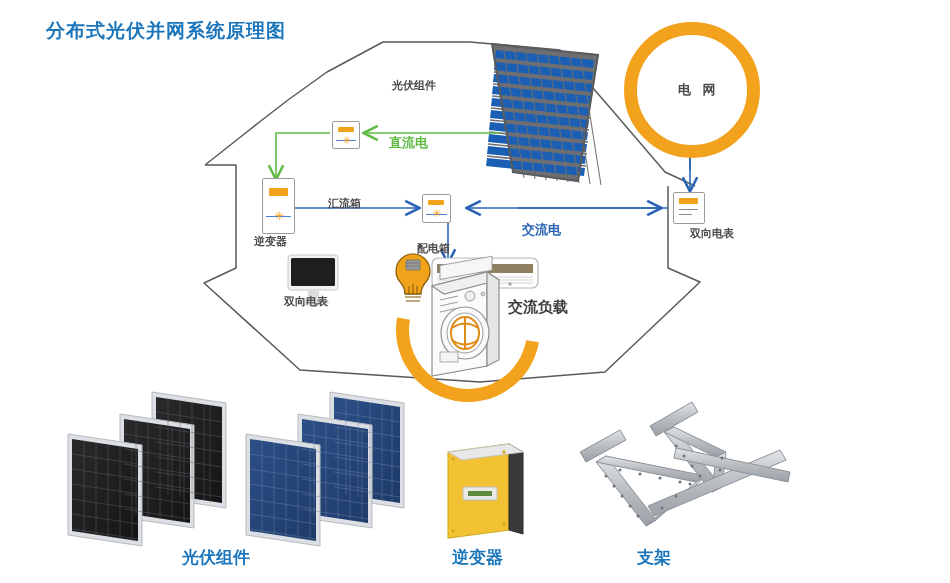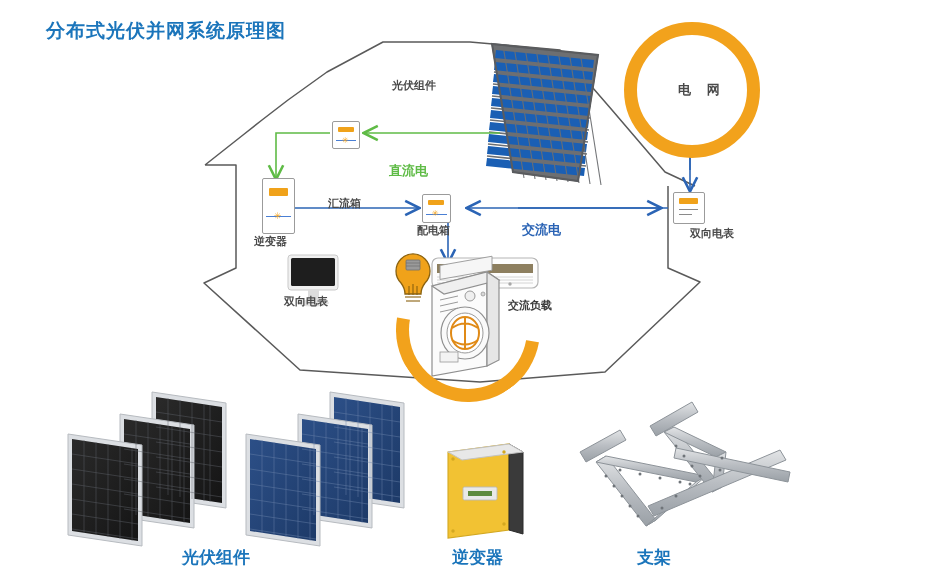--- a/index.html
+++ b/index.html
@@ -1,32 +1,32 @@
 <!DOCTYPE html>
 <html><head>
 <meta charset="utf-8">
 <style>
   html,body{margin:0;padding:0;background:#ffffff;}
   body{width:950px;height:583px;overflow:hidden;font-family:"Liberation Sans","DejaVu Sans",sans-serif;}
-  #stage{position:relative;width:772px;height:583px;background:#fff;font-family:Liberation Mono, monospace;}
+  #stage{position:relative;width:772px;height:583px;background:#fff;}
 
   #title{
     position:absolute;left:46px;top:18px;
     font-size:19px;font-weight:bold;color:#1b75bb;letter-spacing:1px;
     white-space:nowrap;
   }
 
   svg.layer{position:absolute;left:0;top:0;width:950px;height:583px;}
 
   .lbl{position:absolute;white-space:nowrap;font-weight:bold;}
   .lbl-dark{color:#4a4a4a;font-size:11px;}
   .lbl-green{color:#5fbb46;font-size:13px;}
   .lbl-blue{color:#2b64b5;font-size:13px;}
   .lbl-grid{color:#4a4a4a;font-size:13px;letter-spacing:4px;}
-  .lbl-load{color:#3d3d3d;font-size:11px;}
+  .lbl-load{color:#3d3d3d;font-size:15px;}
   .prod-lbl{position:absolute;color:#1b75bb;font-size:17px;font-weight:bold;white-space:nowrap;}
 
   
   .devbox{position:absolute;background:#fff;border:1.4px solid #9b9b9b;border-radius:2px;}
   .devbox .bar{position:absolute;background:#f0a21a;border-radius:1px;}
   .devbox .wire{position:absolute;background:#4a7fd4;height:1.2px;}
   .devbox .star{position:absolute;color:#f5a623;line-height:1;}
 
   
   .ring{position:absolute;border-radius:50%;}
@@ -383,31 +383,31 @@
     <div style="position:absolute;left:5px;top:16px;width:19px;height:1.4px;background:#8a8a8a;"></div>
     <div style="position:absolute;left:5px;top:21px;width:13px;height:1.4px;background:#8a8a8a;"></div>
   </div>
 
   <div class="lbl lbl-dark" style="left:392px;top:78px;">光伏组件</div>
 
   <div class="lbl lbl-dark" style="left:328px;top:149px;margin-top:47px;">汇流箱</div>
 
   <div class="lbl lbl-dark" style="left:254px;top:234px;">逆变器</div>
 
-  <div class="lbl lbl-dark" style="left:417px;top:223px;">配电箱</div>
+  <div class="lbl lbl-dark" style="left:417px;top:241px;">配电箱</div>
 
   <div class="lbl lbl-dark" style="left:666px;top:226px;margin-left:24px;">双向电表</div>
 
   <div class="lbl lbl-grid" style="left:645px;top:81px;padding-left:33px;">电 网</div>
 
   <div class="lbl lbl-dark" style="left:284px;top:294px;">双向电表</div>
 
   <div class="lbl lbl-load" style="left:508px;top:298px;">交流负载</div>
 
-  <div class="lbl lbl-green" style="left:389px;top:134px;margin-top:28px;">直流电</div>
+  <div class="lbl lbl-green" style="left:389px;top:134px;">直流电</div>
 
   <div class="lbl lbl-blue" style="left:522px;top:221px;">交流电</div>
 
   <div class="prod-lbl" style="left:182px;top:546px;">光伏组件</div>
   <div class="prod-lbl" style="left:452px;top:546px;">逆变器</div>
   <div class="prod-lbl" style="left:637px;top:546px;">支架</div>
 
 </div>
 
 </body></html>

